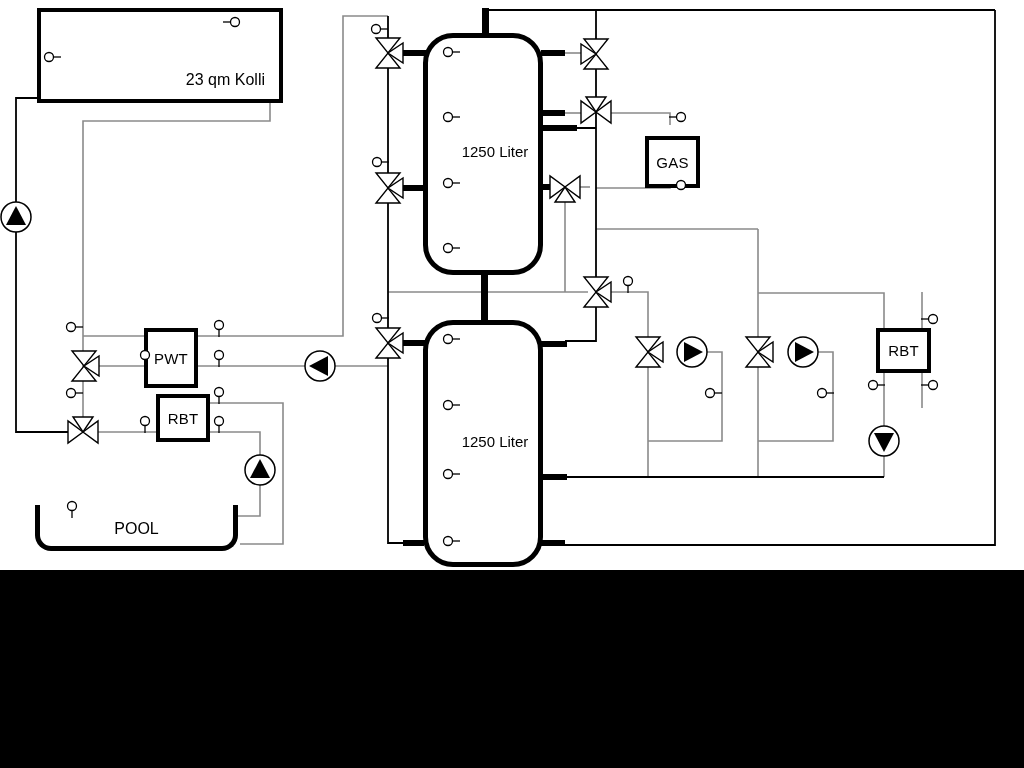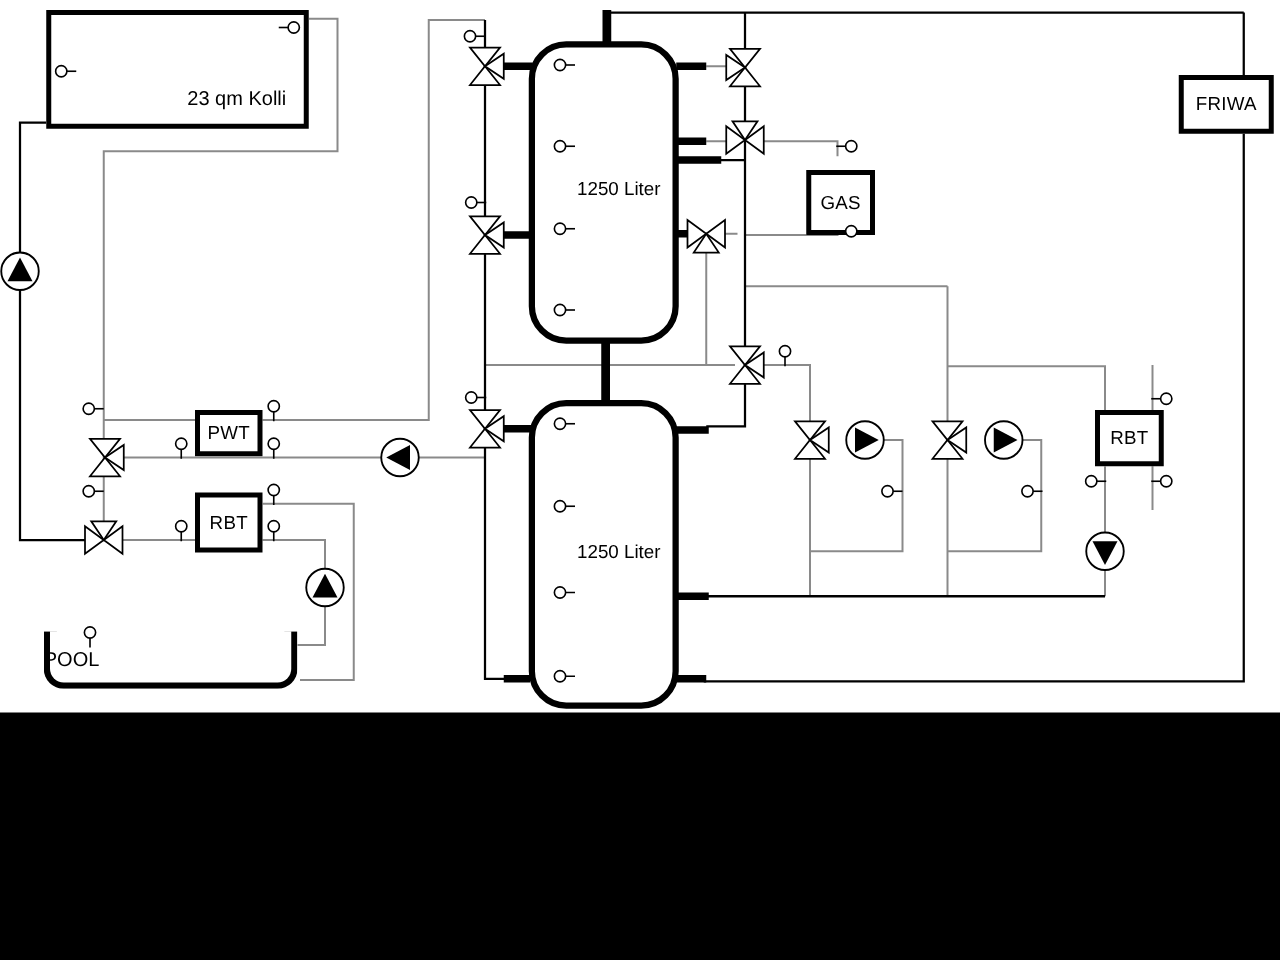--- a/index.html
+++ b/index.html
@@ -8,21 +8,21 @@
   .lyr{position:absolute;left:0;top:0;}
   .box{position:absolute;background:#ffffff;border:4px solid #000;box-sizing:border-box;
        display:flex;align-items:center;justify-content:center;
        font-size:15px;color:#000;letter-spacing:.2px;}
   .tank{position:absolute;background:#ffffff;border:5px solid #000;border-radius:30px;box-sizing:border-box;}
   .tanklabel{position:absolute;text-align:center;font-size:15px;color:#000;margin-left:12px;}
   .collector{position:absolute;background:#ffffff;border:4px solid #000;box-sizing:border-box;}
   .collector .lbl{position:absolute;right:14px;bottom:10px;font-size:16px;color:#000;}
   .pool{position:absolute;border:5px solid #000;border-top:none;border-radius:0 0 16px 16px;
         box-sizing:border-box;background:transparent;}
-  .poollabel{position:absolute;text-align:left;font-size:16px;color:#000;}
+  .poollabel{position:absolute;text-align:center;font-size:16px;color:#000;}
   .band{position:absolute;left:0;width:1024px;background:#000;}
   svg{display:block;}
 </style>
 </head>
 <body>
 
 <div id="stage">
 
   <svg class="lyr" width="1024" height="570" viewBox="0 0 1024 570">
     <g fill="none" stroke="#8a8a8a" stroke-width="1.6">
@@ -81,37 +81,36 @@
       <rect x="482" y="8" width="7" height="28"></rect>
       <rect x="481" y="272" width="7" height="50"></rect>
       <rect x="400" y="340" width="25" height="6"></rect>
       <rect x="403" y="540" width="21" height="6"></rect>
       <rect x="541" y="341" width="26" height="6"></rect>
       <rect x="541" y="474" width="26" height="6"></rect>
       <rect x="541" y="540" width="24" height="6"></rect>
     </g>
   </svg>
 
-  <div class="collector" style="left:37px;top:8px;width:210px;height:95px;">
+  <div class="collector" style="left:37px;top:8px;width:246px;height:95px;">
     <span class="lbl">23 qm Kolli</span>
   </div>
 
   <div class="tank" style="left:423px;top:33px;width:120px;height:242px;"></div>
   <div class="tanklabel" style="left:423px;top:143px;width:120px;">1250 Liter</div>
 
   <div class="tank" style="left:423px;top:320px;width:120px;height:247px;"></div>
   <div class="tanklabel" style="left:423px;top:433px;width:120px;">1250 Liter</div>
 
-  <div class="box" style="left:156px;top:328px;width:54px;height:37px;">PWT</div>
+  <div class="box" style="left:144px;top:328px;width:54px;height:60px;">PWT</div>
 
   <div class="box" style="left:156px;top:394px;width:54px;height:48px;">RBT</div>
 
   <div class="box" style="left:645px;top:136px;width:55px;height:52px;">GAS</div>
 
-  <div class="box" style="left:943px;top:60px;width:76px;height:47px;">FRIWA</div>
 
   <div class="box" style="left:876px;top:328px;width:55px;height:45px;">RBT</div>
 
   <div class="pool" style="left:35px;top:505px;width:203px;height:46px;"></div>
   <div class="poollabel" style="left:35px;top:520px;width:203px;">POOL</div>
 
   <svg class="lyr" width="1024" height="570" viewBox="0 0 1024 570">
     <defs>
       <g id="valve-vr" fill="#ffffff" stroke="#000000" stroke-width="1.4">
         <polygon points="-12,-15 12,-15 0,0"></polygon>

